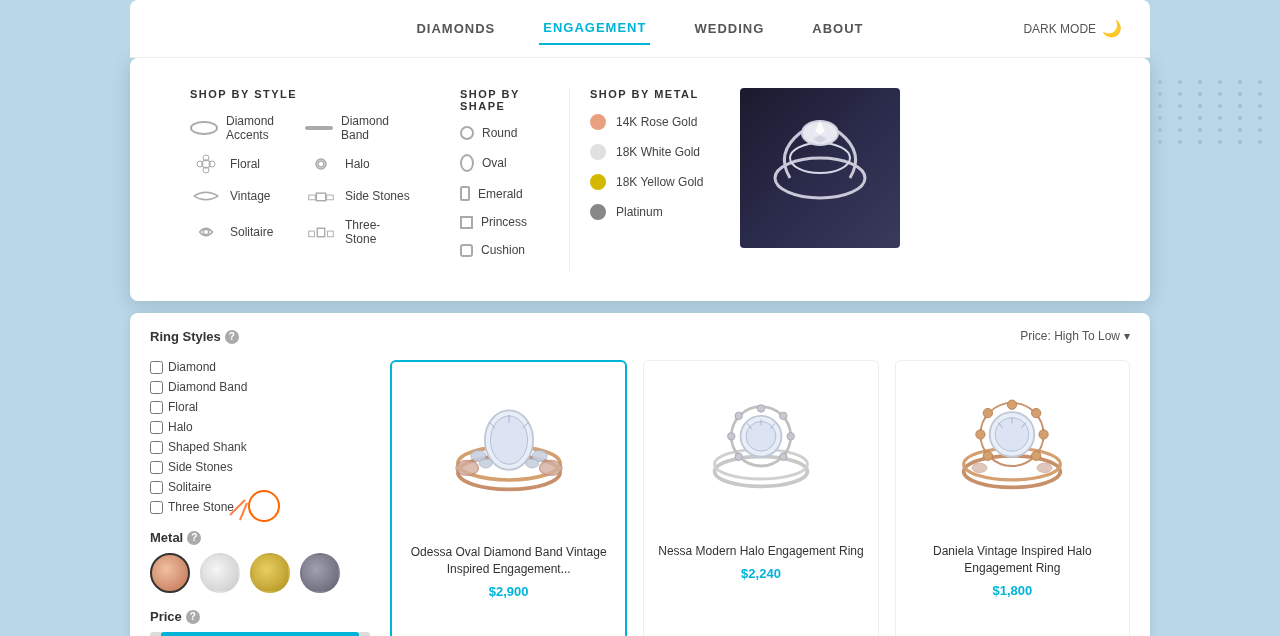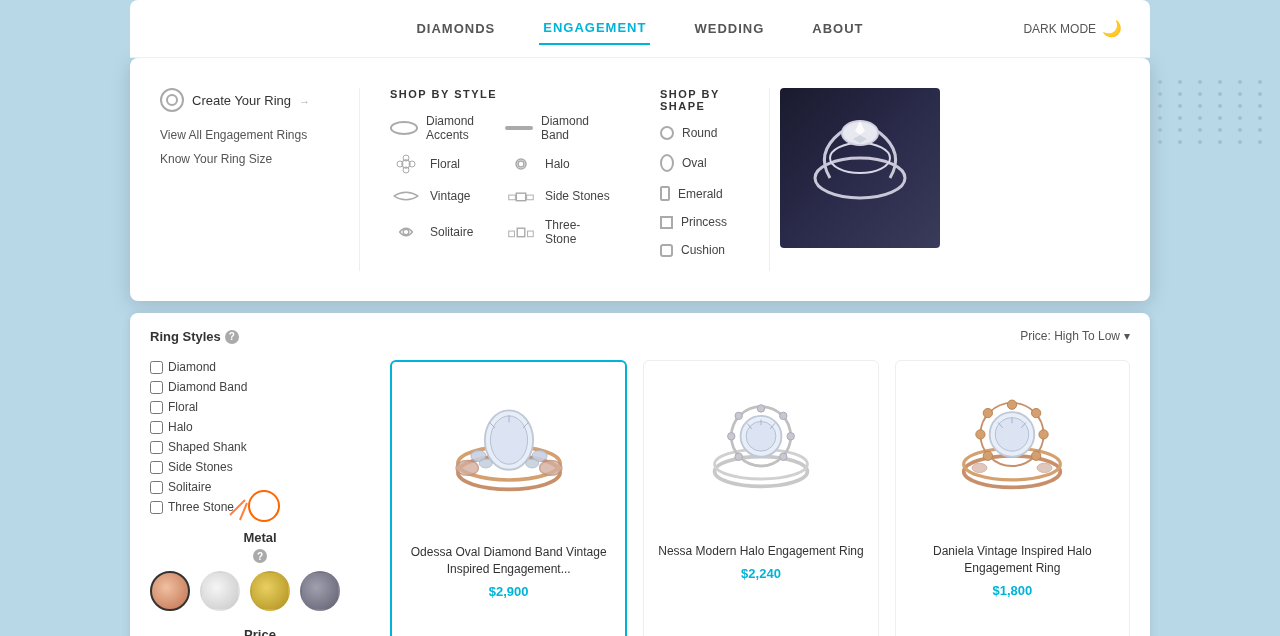--- a/index.html
+++ b/index.html
@@ -322,21 +322,20 @@
       cursor: pointer;
     }
     .filter-section-title {
       font-size: 13px;
       font-weight: 600;
       color: #333;
       margin-bottom: 8px;
       display: flex;
       align-items: center;
       gap: 4px;
-      flex-direction: column;
     }
 
     
     .metal-circles-row {
       display: flex;
       gap: 10px;
       margin-bottom: 16px;
     }
     .metal-filter-circle {
       width: 40px;
@@ -499,33 +498,20 @@
   <a class="nav-item">ABOUT</a>
   <div class="dark-mode-btn">
     <span>DARK MODE</span>
     <span class="moon-icon">🌙</span>
   </div>
 </div>
 
 <div class="nav-card">
   <div class="dropdown-content">
 
-    <div class="left-col">
-      <div class="create-ring">
-        <div class="ring-icon">
-          <svg width="16" height="16" viewBox="0 0 16 16">
-            <circle cx="8" cy="8" r="5" fill="none" stroke="#aaa" stroke-width="2"></circle>
-          </svg>
-        </div>
-        <span>Create Your Ring</span>
-        <span style="font-size:11px;color:#aaa;">→</span>
-      </div>
-      <a class="left-link">View All Engagement Rings</a>
-      <a class="left-link">Know Your Ring Size</a>
-    </div>
 
     <div class="style-col">
       <div class="col-title">SHOP BY STYLE</div>
       <div class="style-grid">
         <div class="style-item">
           <div class="style-icon">
               <div class="ring-shape"></div>
             </div>
           <span>Diamond Accents</span>
         </div>
@@ -615,20 +601,39 @@
       <div class="shape-item">
         <div class="shape-princess"></div>
         <span>Princess</span>
       </div>
       <div class="shape-item">
         <div class="shape-cushion"></div>
         <span>Cushion</span>
       </div>
     </div>
 
+    <div class="metal-col">
+      <div class="col-title">SHOP BY METAL</div>
+      <div class="metal-item">
+        <div class="metal-circle rose-gold"></div>
+        <span>14K Rose Gold</span>
+      </div>
+      <div class="metal-item">
+        <div class="metal-circle white-gold"></div>
+        <span>18K White Gold</span>
+      </div>
+      <div class="metal-item">
+        <div class="metal-circle yellow-gold"></div>
+        <span>18K Yellow Gold</span>
+      </div>
+      <div class="metal-item">
+        <div class="metal-circle platinum"></div>
+        <span>Platinum</span>
+      </div>
+    </div>
 
     <div class="ring-image-container">
       <svg width="130" height="130" viewBox="0 0 130 130">
 
         <ellipse cx="65" cy="75" rx="45" ry="20" fill="none" stroke="#c8c8d8" stroke-width="3"></ellipse>
         <ellipse cx="65" cy="55" rx="30" ry="15" fill="none" stroke="#d8d8e8" stroke-width="2"></ellipse>
         <path d="M35,75 Q20,50 45,30 Q65,15 85,30 Q110,50 95,75" fill="none" stroke="#c8c8d8" stroke-width="3"></path>
         <ellipse cx="65" cy="30" rx="18" ry="12" fill="#e8e8f0" stroke="#d0d0e0" stroke-width="2"></ellipse>
 
         <polygon points="65,18 70,28 65,32 60,28" fill="white" opacity="0.8"></polygon>

